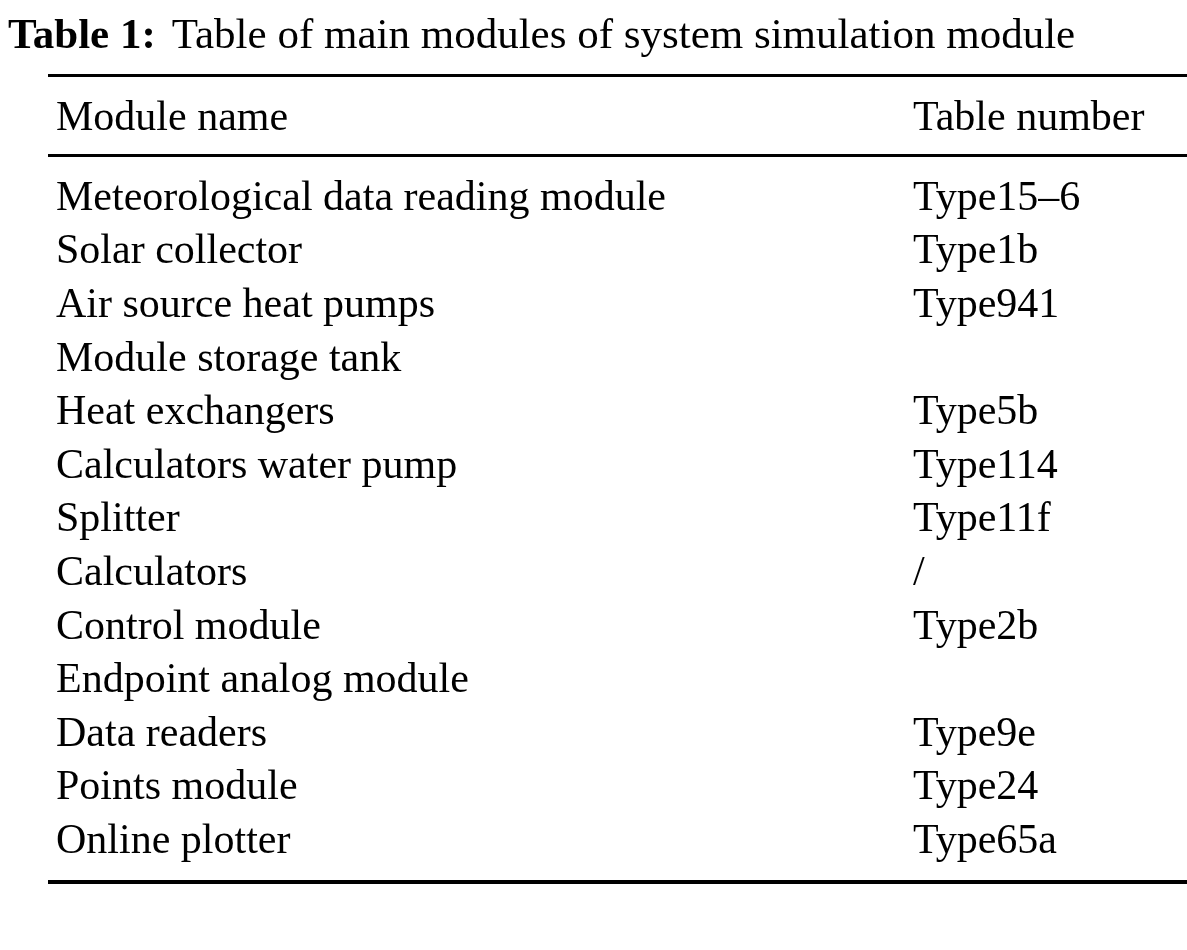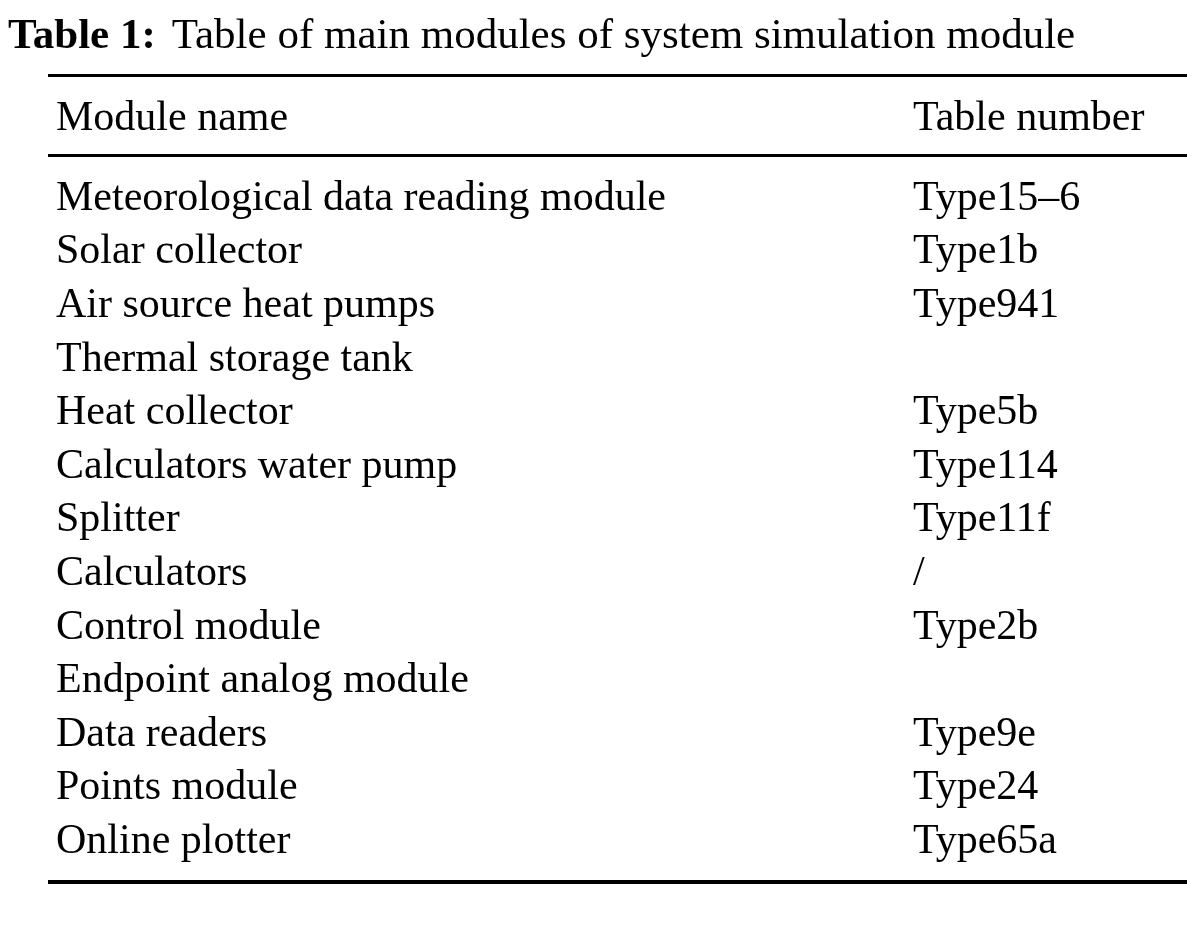--- a/index.html
+++ b/index.html
@@ -87,24 +87,24 @@
       </div>
       <div class="tr">
         <div class="cell-name">Solar collector</div>
         <div class="cell-number">Type1b</div>
       </div>
       <div class="tr">
         <div class="cell-name">Air source heat pumps</div>
         <div class="cell-number">Type941</div>
       </div>
       <div class="tr">
-        <div class="cell-name">Thermal storage tank</div>
+        <div class="cell-name">Module storage tank</div>
       </div>
       <div class="tr">
-        <div class="cell-name">Heat collector</div>
+        <div class="cell-name">Heat exchangers</div>
         <div class="cell-number">Type5b</div>
       </div>
       <div class="tr">
         <div class="cell-name">Calculators water pump</div>
         <div class="cell-number">Type114</div>
       </div>
       <div class="tr">
         <div class="cell-name">Splitter</div>
         <div class="cell-number">Type11f</div>
       </div>

